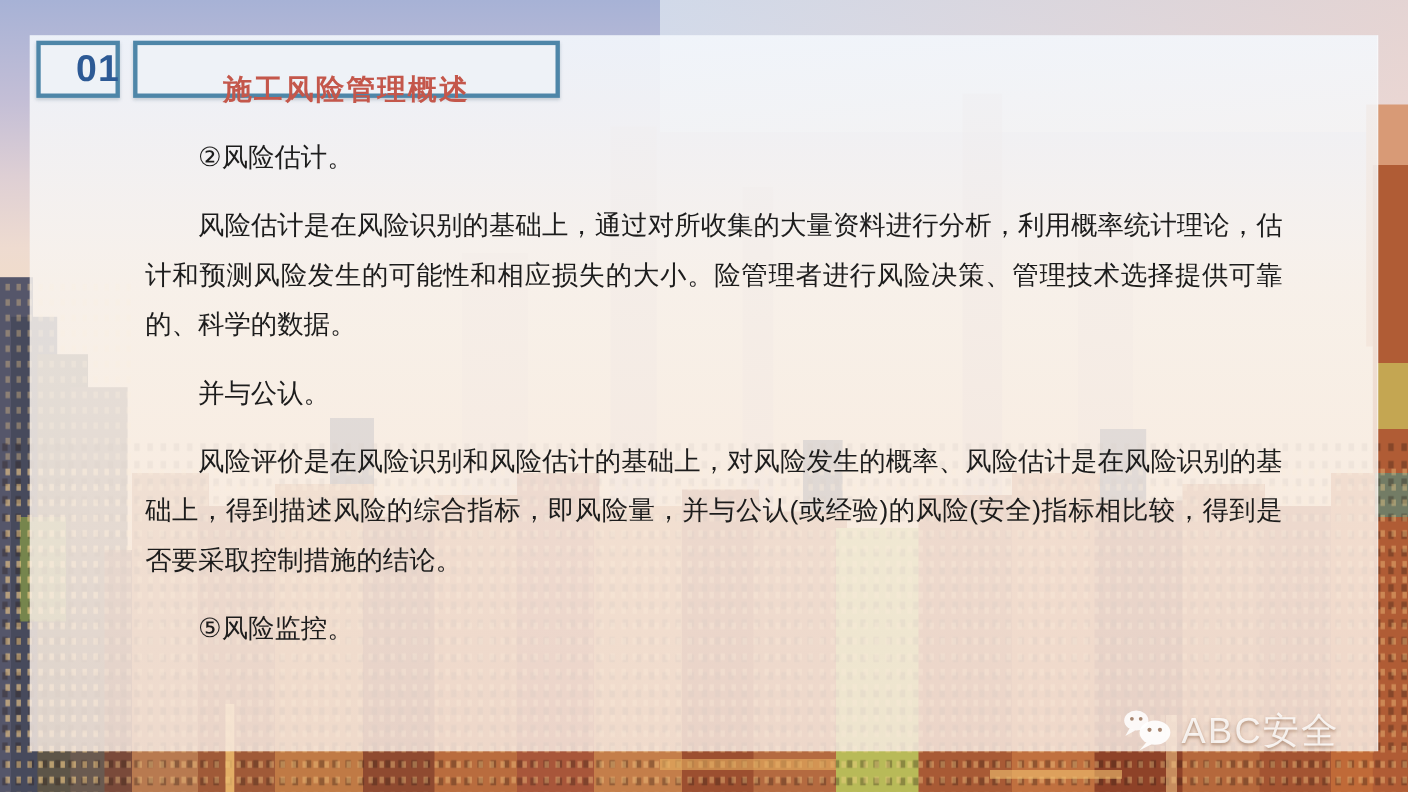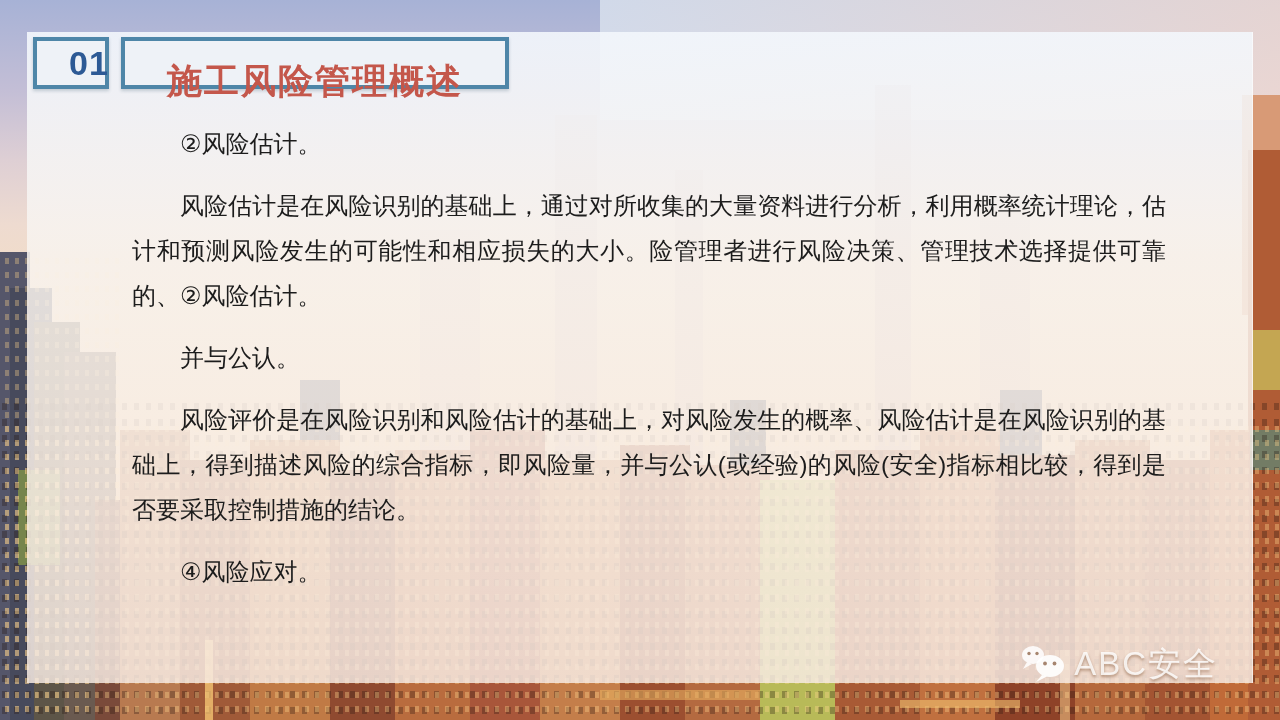--- a/index.html
+++ b/index.html
@@ -25,21 +25,21 @@
   .header{position:absolute;left:33px;top:37px;z-index:5;display:flex;gap:12px;}
   .num-box,.title-box{
     box-sizing:border-box;height:52px;border:4px solid #4e86a8;
     display:flex;align-items:center;justify-content:center;
     background:rgba(238,242,246,0.92);
     box-shadow:0 2px 3px rgba(60,90,110,0.25);
   }
   .num-box{width:76px;}
   .title-box{width:388px;}
   .num-box span{color:#2d5a95;font-size:34px;font-weight:bold;letter-spacing:1px;margin-left:36px;}
-  .title-box span{color:#c4574b;font-size:35px;font-weight:bold;letter-spacing:2px;margin-top:36px;}
+  .title-box span{color:#c4574b;font-size:26px;font-weight:bold;letter-spacing:2px;margin-top:36px;}
   
   .body-text{
     position:absolute;left:115px;top:104px;width:1068px;z-index:5;
     color:#1c1c1c;font-size:24px;line-height:45px;
   }
   .body-text p{margin:17px;text-indent:2em;text-align:justify;}
   
   .watermark{
     position:absolute;right:62px;top:642px;z-index:6;
     display:flex;align-items:flex-start;gap:4px;
@@ -134,24 +134,24 @@
   <div class="num-box">
     <span>01</span>
   </div>
   <div class="title-box">
     <span>施工风险管理概述</span>
   </div>
 </div>
 
 <div class="body-text">
   <p>②风险估计。</p>
-  <p>风险估计是在风险识别的基础上，通过对所收集的大量资料进行分析，利用概率统计理论，估计和预测风险发生的可能性和相应损失的大小。险管理者进行风险决策、管理技术选择提供可靠的、②风险估计。</p>
+  <p>风险估计是在风险识别的基础上，通过对所收集的大量资料进行分析，利用概率统计理论，估计和预测风险发生的可能性和相应损失的大小。险管理者进行风险决策、管理技术选择提供可靠的、科学的数据。</p>
   <p>并与公认。</p>
   <p>风险评价是在风险识别和风险估计的基础上，对风险发生的概率、风险估计是在风险识别的基础上，得到描述风险的综合指标，即风险量，并与公认(或经验)的风险(安全)指标相比较，得到是否要采取控制措施的结论。</p>
-  <p>④风险应对。</p>
+  <p>⑤风险监控。</p>
 </div>
 
 <div class="watermark">
   <svg width="52" height="42" viewBox="0 0 52 42">
     <ellipse cx="15" cy="13" rx="11" ry="9" fill="rgba(255,255,255,0.85)"></ellipse>
     <polygon points="9,20 5,27 14,22" fill="rgba(255,255,255,0.85)"></polygon>
     <circle cx="11" cy="11.5" r="1.7" fill="rgba(150,112,86,0.85)"></circle>
     <circle cx="19" cy="11.5" r="1.7" fill="rgba(150,112,86,0.85)"></circle>
     <ellipse cx="32" cy="24" rx="14" ry="11" fill="rgba(255,255,255,0.9)"></ellipse>
     <polygon points="24,33 18,40 29,34.5" fill="rgba(255,255,255,0.9)"></polygon>

